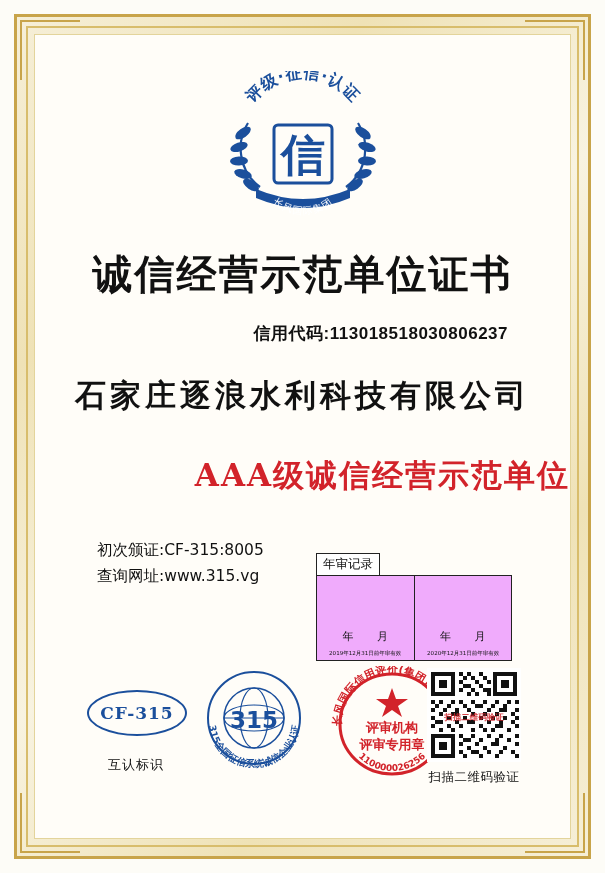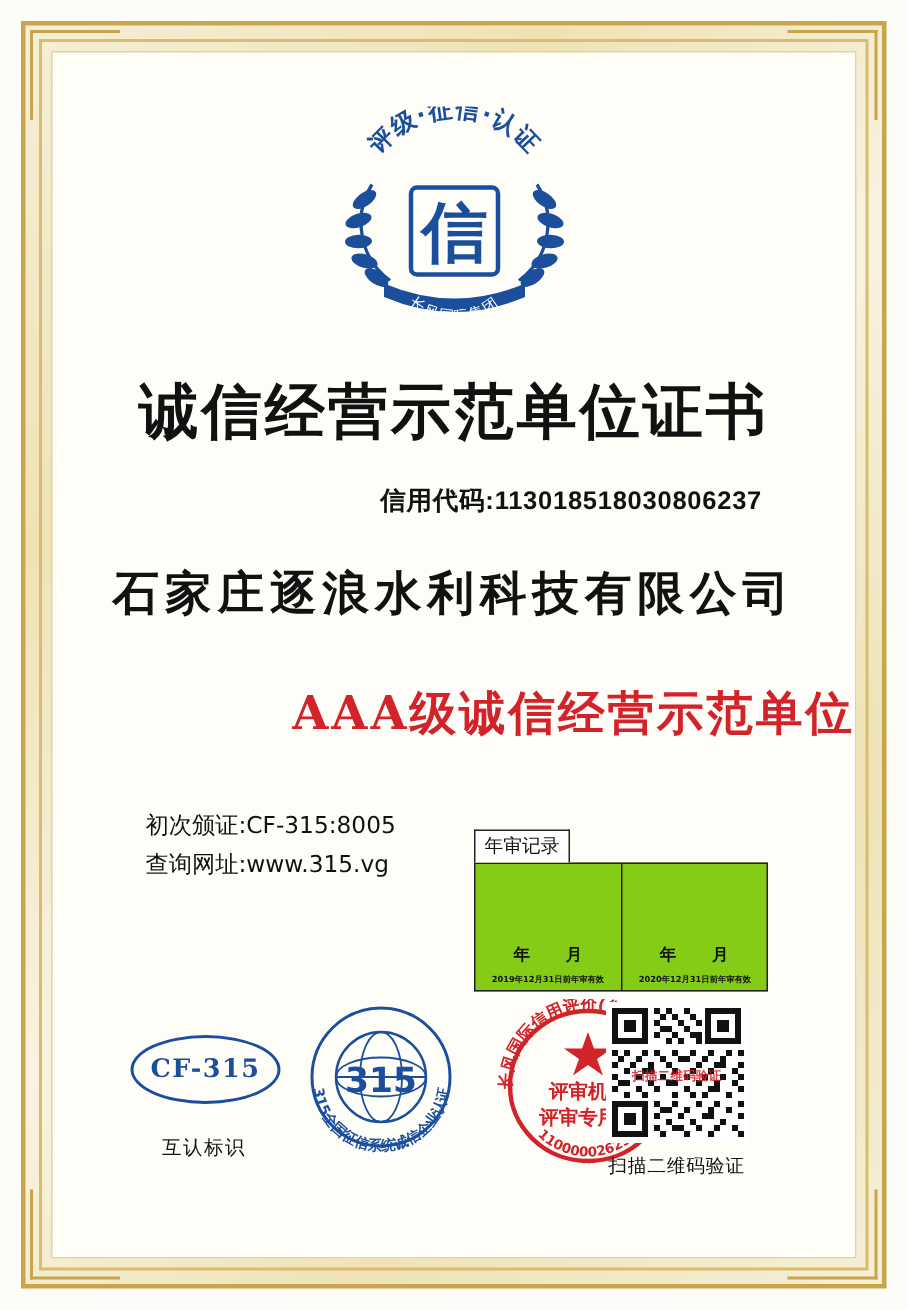--- a/index.html
+++ b/index.html
@@ -147,22 +147,21 @@
     display: inline-block;
     padding: 2px 6px 2px 6px;
     background: #fff;
     position: relative;
     left: 0;
   }
   .review-grid {
     border: 1px solid #222;
     display: flex;
     height: 84px;
-    background: #84cc16;
-    font-weight: bold;
+    background: #f0abfc;
   }
   .review-cell {
     flex: 1;
     position: relative;
   }
   .review-cell + .review-cell { border-left: 1px solid #222; }
   .review-ym {
     position: absolute;
     bottom: 16px;
     left: 0; right: 0;
@@ -181,21 +180,21 @@
     font-family: "DejaVu Sans", sans-serif;
     font-size: 6px;
     color: #111;
     transform: scale(0.92);
   }
 
   
   .footer {
     position: absolute;
     left: 44px;
-    right: 55px;
+    right: 32px;
     bottom: 52px;
     height: 120px;
   }
   .badge {
     position: absolute;
     text-align: center;
   }
 
   
   .badge-cf { left: 8px; top: 24px; width: 98px; }

